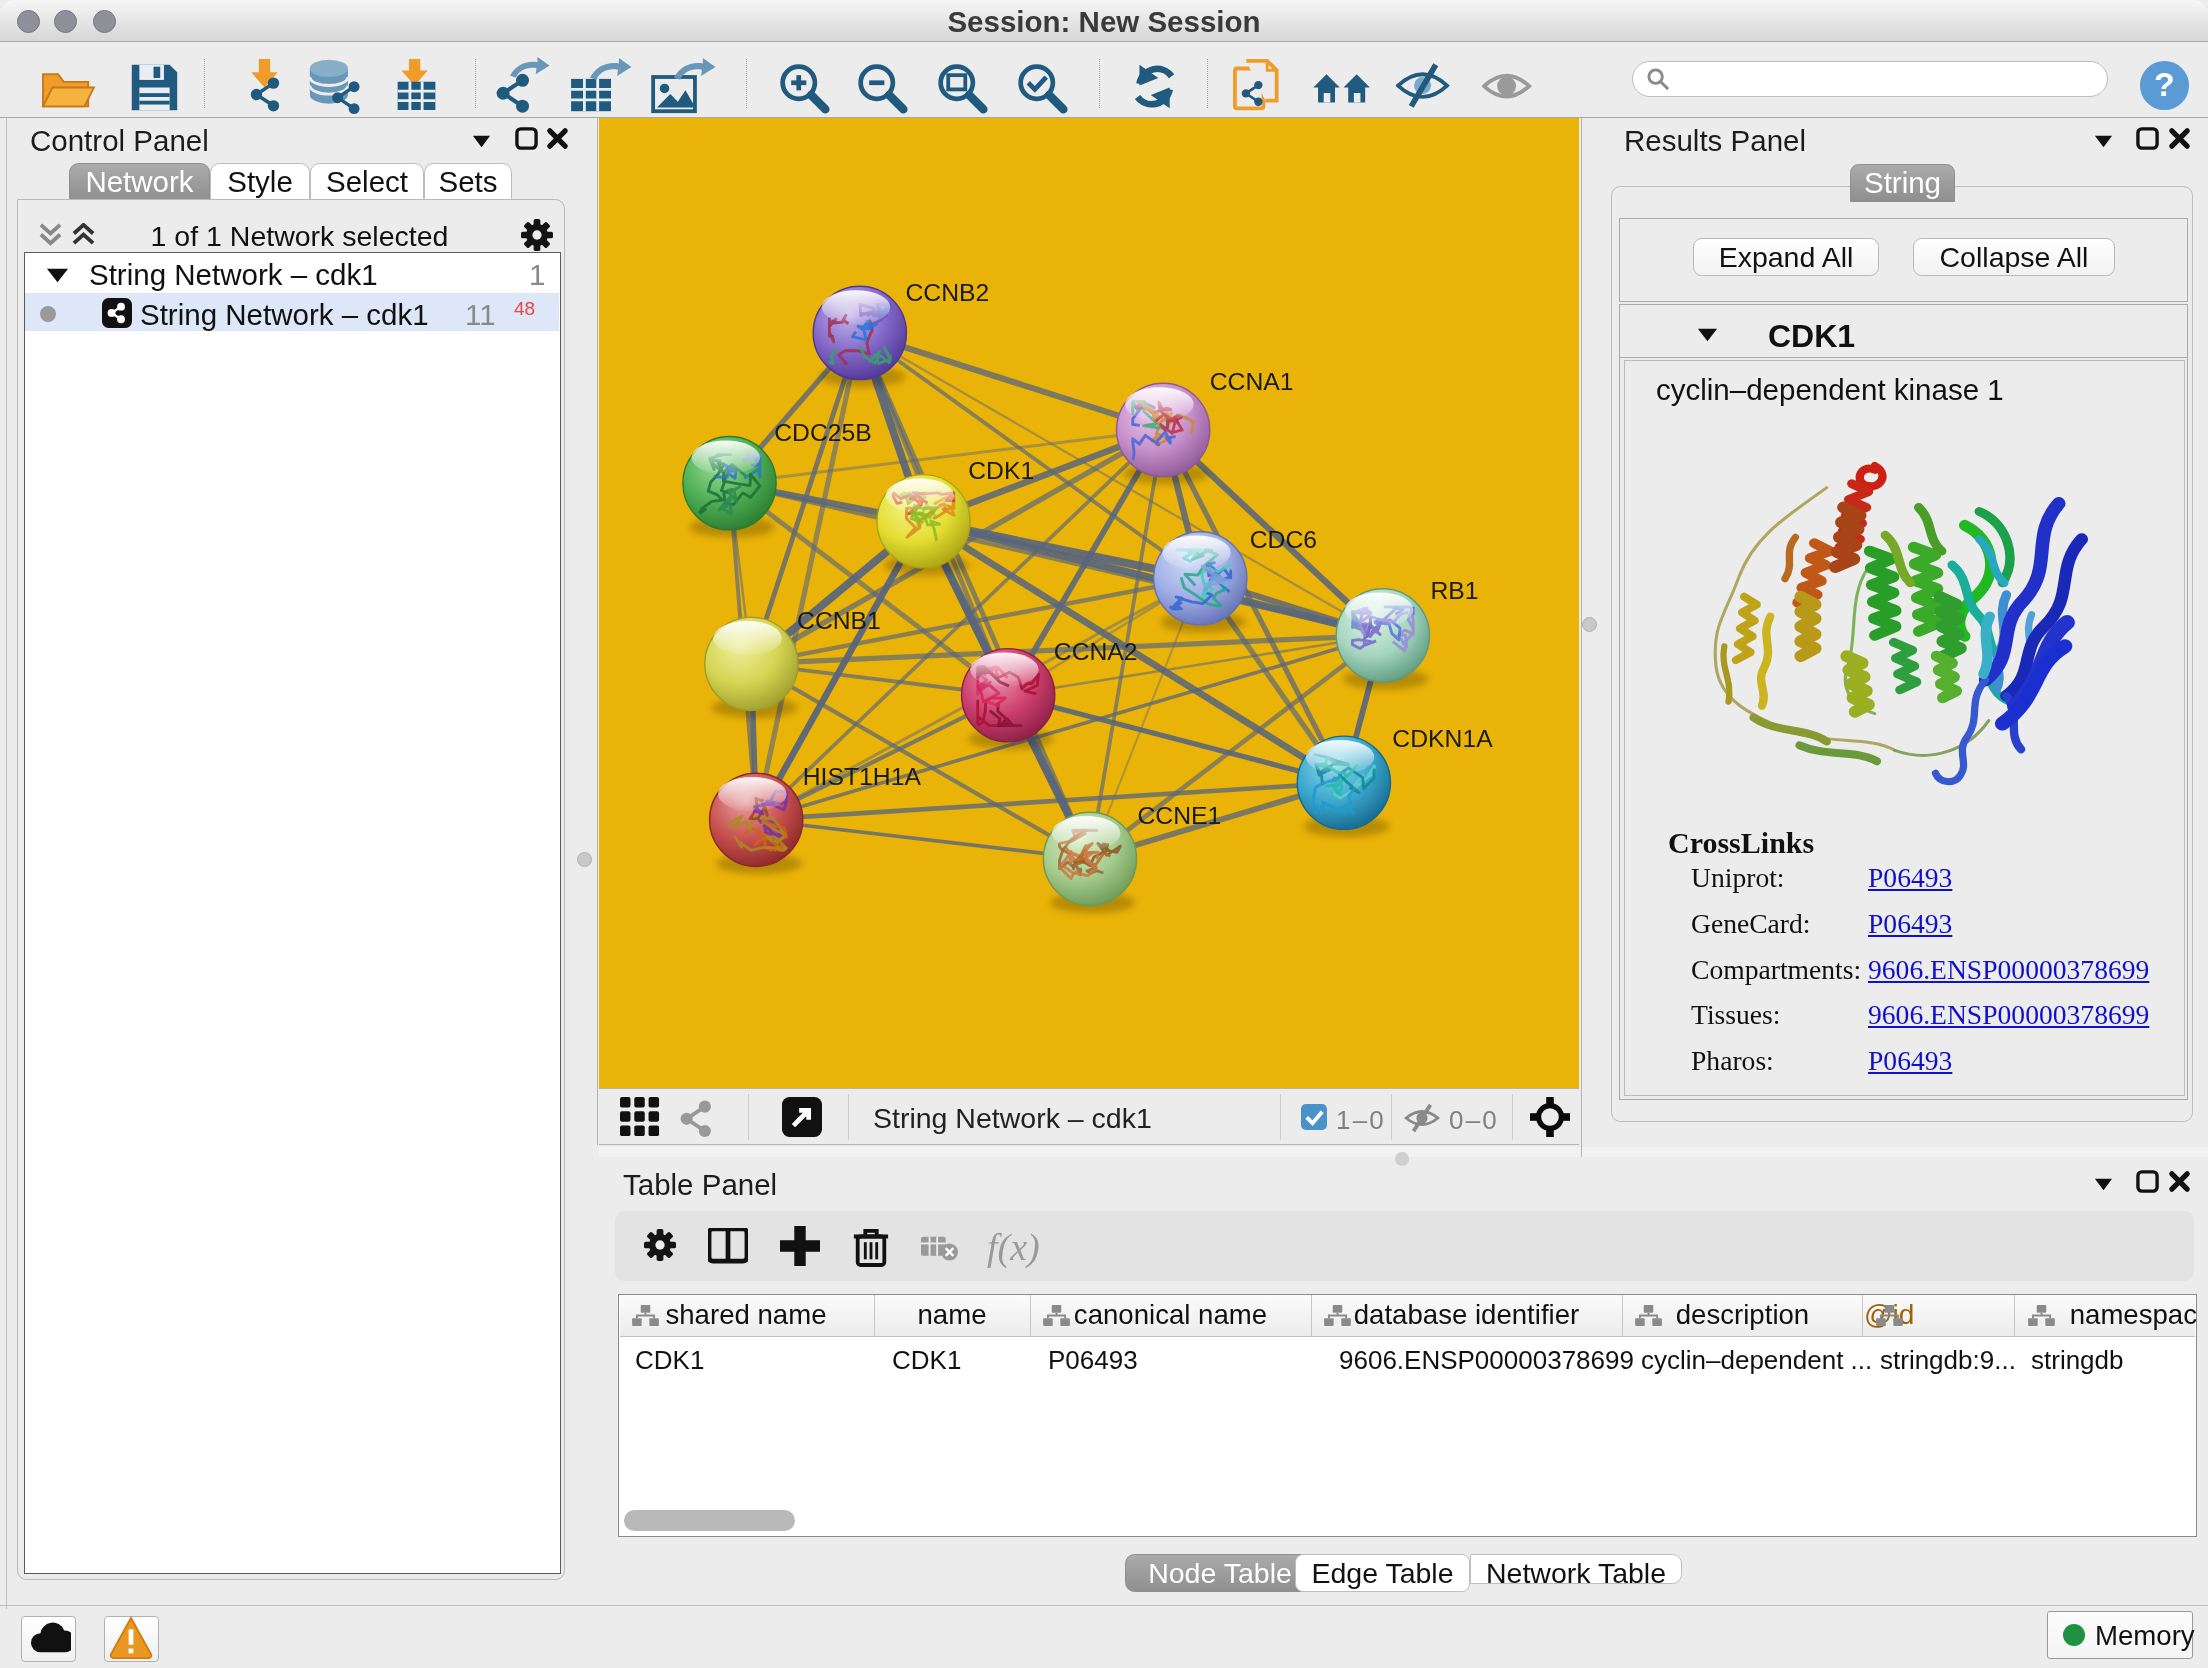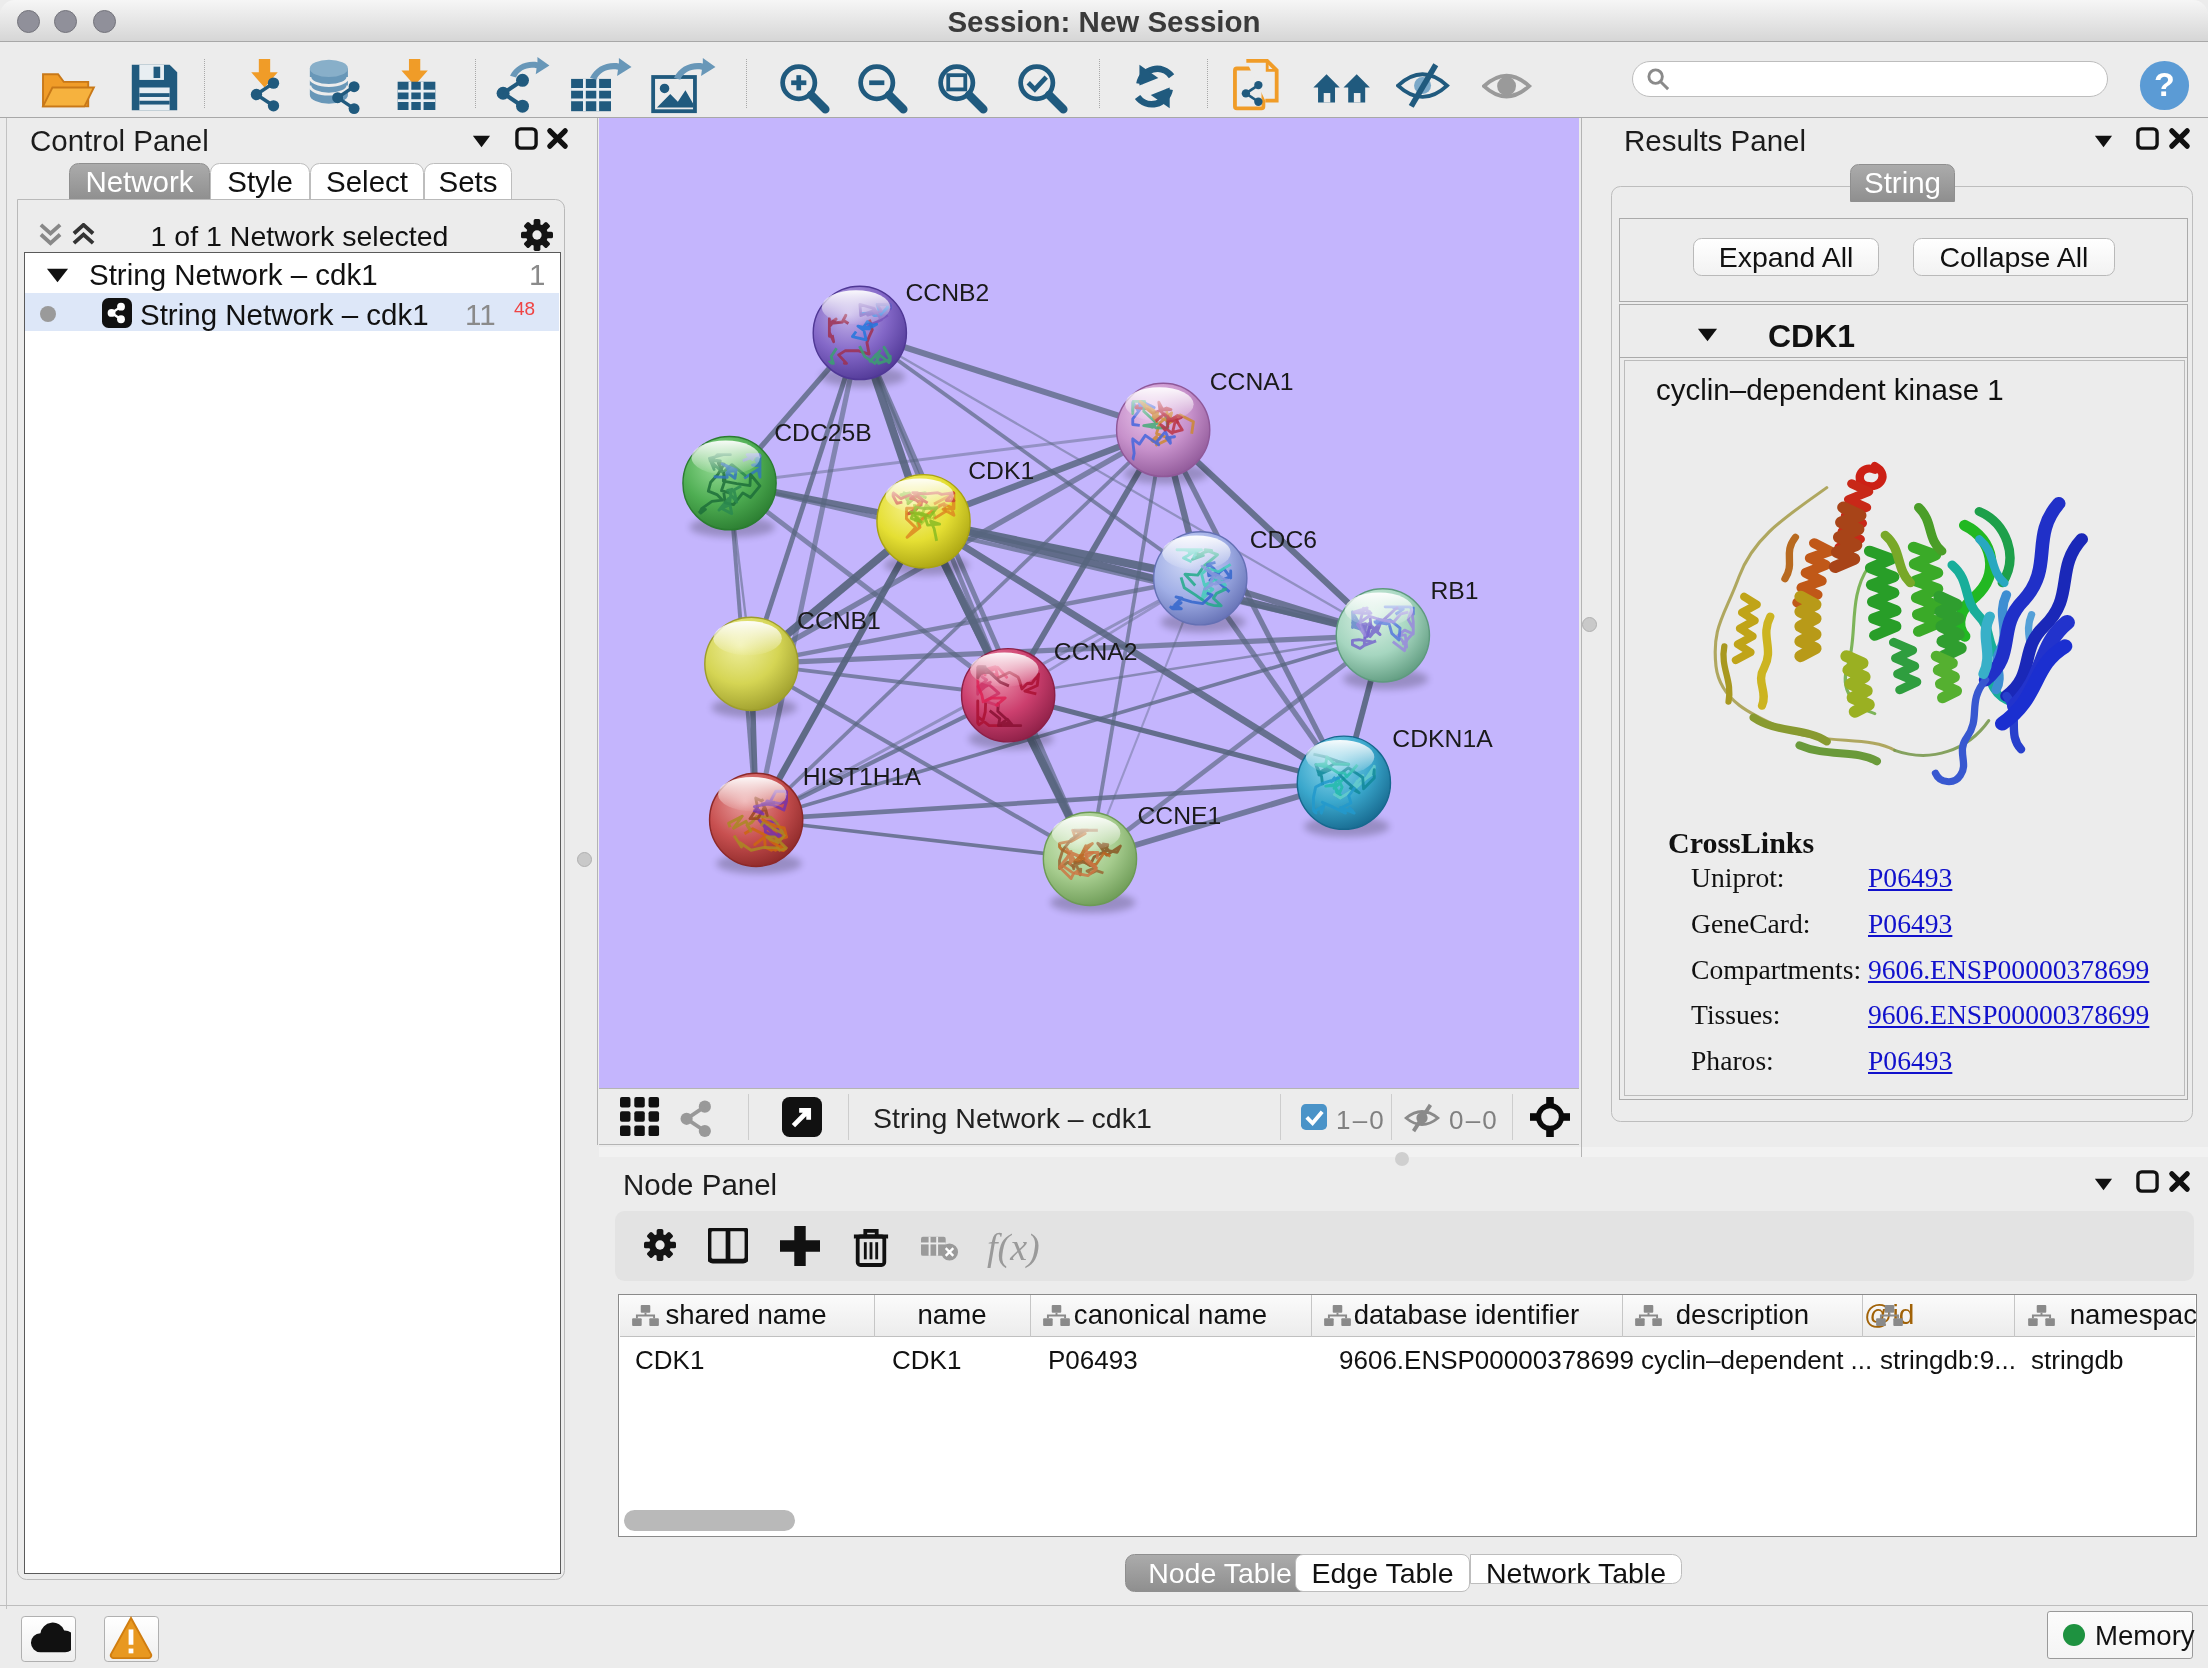--- a/index.html
+++ b/index.html
@@ -226,21 +226,21 @@
       <g transform="translate(6,5) scale(0.42)">
         <circle cx="34" cy="10" r="10" fill="#fff"></circle>
         <circle cx="10" cy="26" r="10" fill="#fff"></circle>
         <circle cx="34" cy="42" r="10" fill="#fff"></circle>
         <line x1="10" y1="26" x2="34" y2="10" stroke="#fff" stroke-width="6"></line>
         <line x1="10" y1="26" x2="34" y2="42" stroke="#fff" stroke-width="6"></line>
       </g>
     </svg>
 </div>
 <div class="abs" style="left:597px;top:118px;width:0;height:1027px;border-left:1.9px solid #b4b4b4"></div>
-<div class="abs" style="left:599px;top:118px;width:980px;height:970px;background:#c4b5fd">
+<div class="abs" style="left:599px;top:118px;width:980px;height:970px;background:#eab308">
     <svg width="980" height="970" viewBox="0 0 1030 1020" style="position:absolute;left:0;top:0">
       <defs>
         <radialGradient id="gCCNB2" cx="0.38" cy="0.30" r="0.75">
 <stop offset="0" stop-color="#c4b4ea"></stop>
           <stop offset="0.55" stop-color="#8468c8"></stop>
           <stop offset="1" stop-color="#4f3795"></stop>
         </radialGradient>
         <linearGradient id="hCCNB2" x1="0" y1="0" x2="0" y2="1">
 <stop offset="0" stop-color="#ffffff" stop-opacity="0.95"></stop>
           <stop offset="1" stop-color="#ffffff" stop-opacity="0.05"></stop>
@@ -677,21 +677,21 @@
 <div class="abs" style="left:248px;top:557px;font-family:'Liberation Serif',serif;font-size:27.6px;color:#1111cc;text-decoration:underline">P06493</div>
 <div class="abs" style="left:71px;top:603px;font-family:'Liberation Serif',serif;font-size:27.6px;color:#111">GeneCard:</div>
 <div class="abs" style="left:248px;top:603px;font-family:'Liberation Serif',serif;font-size:27.6px;color:#1111cc;text-decoration:underline">P06493</div>
 <div class="abs" style="left:71px;top:649px;font-family:'Liberation Serif',serif;font-size:27.6px;color:#111">Compartments:</div>
 <div class="abs" style="left:248px;top:649px;font-family:'Liberation Serif',serif;font-size:27.6px;color:#1111cc;text-decoration:underline">9606.ENSP00000378699</div>
 <div class="abs" style="left:71px;top:694px;font-family:'Liberation Serif',serif;font-size:27.6px;color:#111">Tissues:</div>
 <div class="abs" style="left:248px;top:694px;font-family:'Liberation Serif',serif;font-size:27.6px;color:#1111cc;text-decoration:underline">9606.ENSP00000378699</div>
 <div class="abs" style="left:71px;top:740px;font-family:'Liberation Serif',serif;font-size:27.6px;color:#111">Pharos:</div>
 <div class="abs" style="left:248px;top:740px;font-family:'Liberation Serif',serif;font-size:27.6px;color:#1111cc;text-decoration:underline">P06493</div>
 </div>
-<div class="abs panelhdr" style="left:623px;top:1168px">Node Panel</div>
+<div class="abs panelhdr" style="left:623px;top:1168px">Table Panel</div>
 <svg style="position:absolute;left:2093px;top:1173px" width="21" height="21" viewBox="0 0 22 22">
     <path d="M2,6 L20,6 L11.0,18 Z" fill="#111"></path>
   </svg>
 <svg style="position:absolute;left:2136px;top:1170px" width="23" height="23" viewBox="0 0 24 24">
     <rect x="2" y="2" width="20" height="20" rx="4" fill="none" stroke="#111" stroke-width="3.5"></rect>
   </svg>
 <svg style="position:absolute;left:2168px;top:1170px" width="23" height="23" viewBox="0 0 24 24">
     <path d="M4,4 L20,20 M20,4 L4,20" stroke="#111" stroke-width="5.5" stroke-linecap="round"></path>
   </svg>
 <div class="abs" style="left:615px;top:1211px;width:1579px;height:70px;background:#e3e3e3;border-radius:9.5px"></div>

